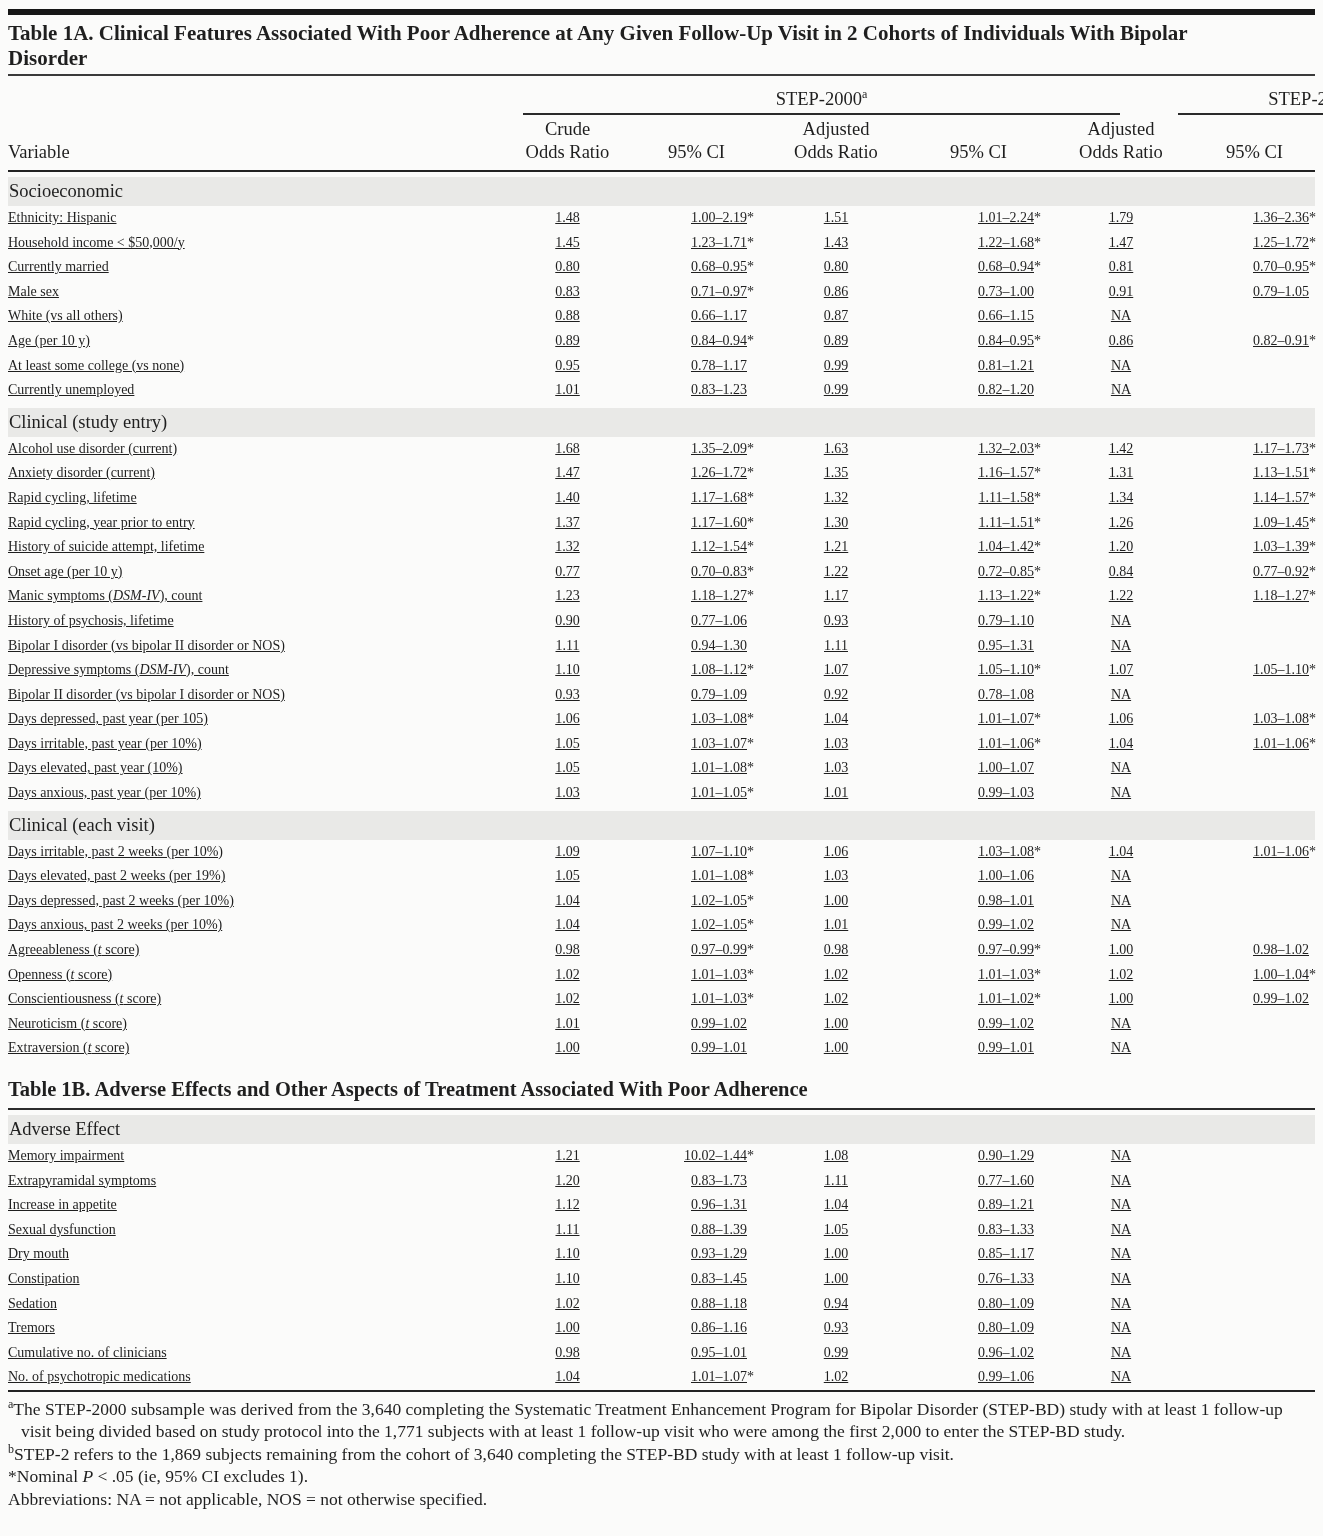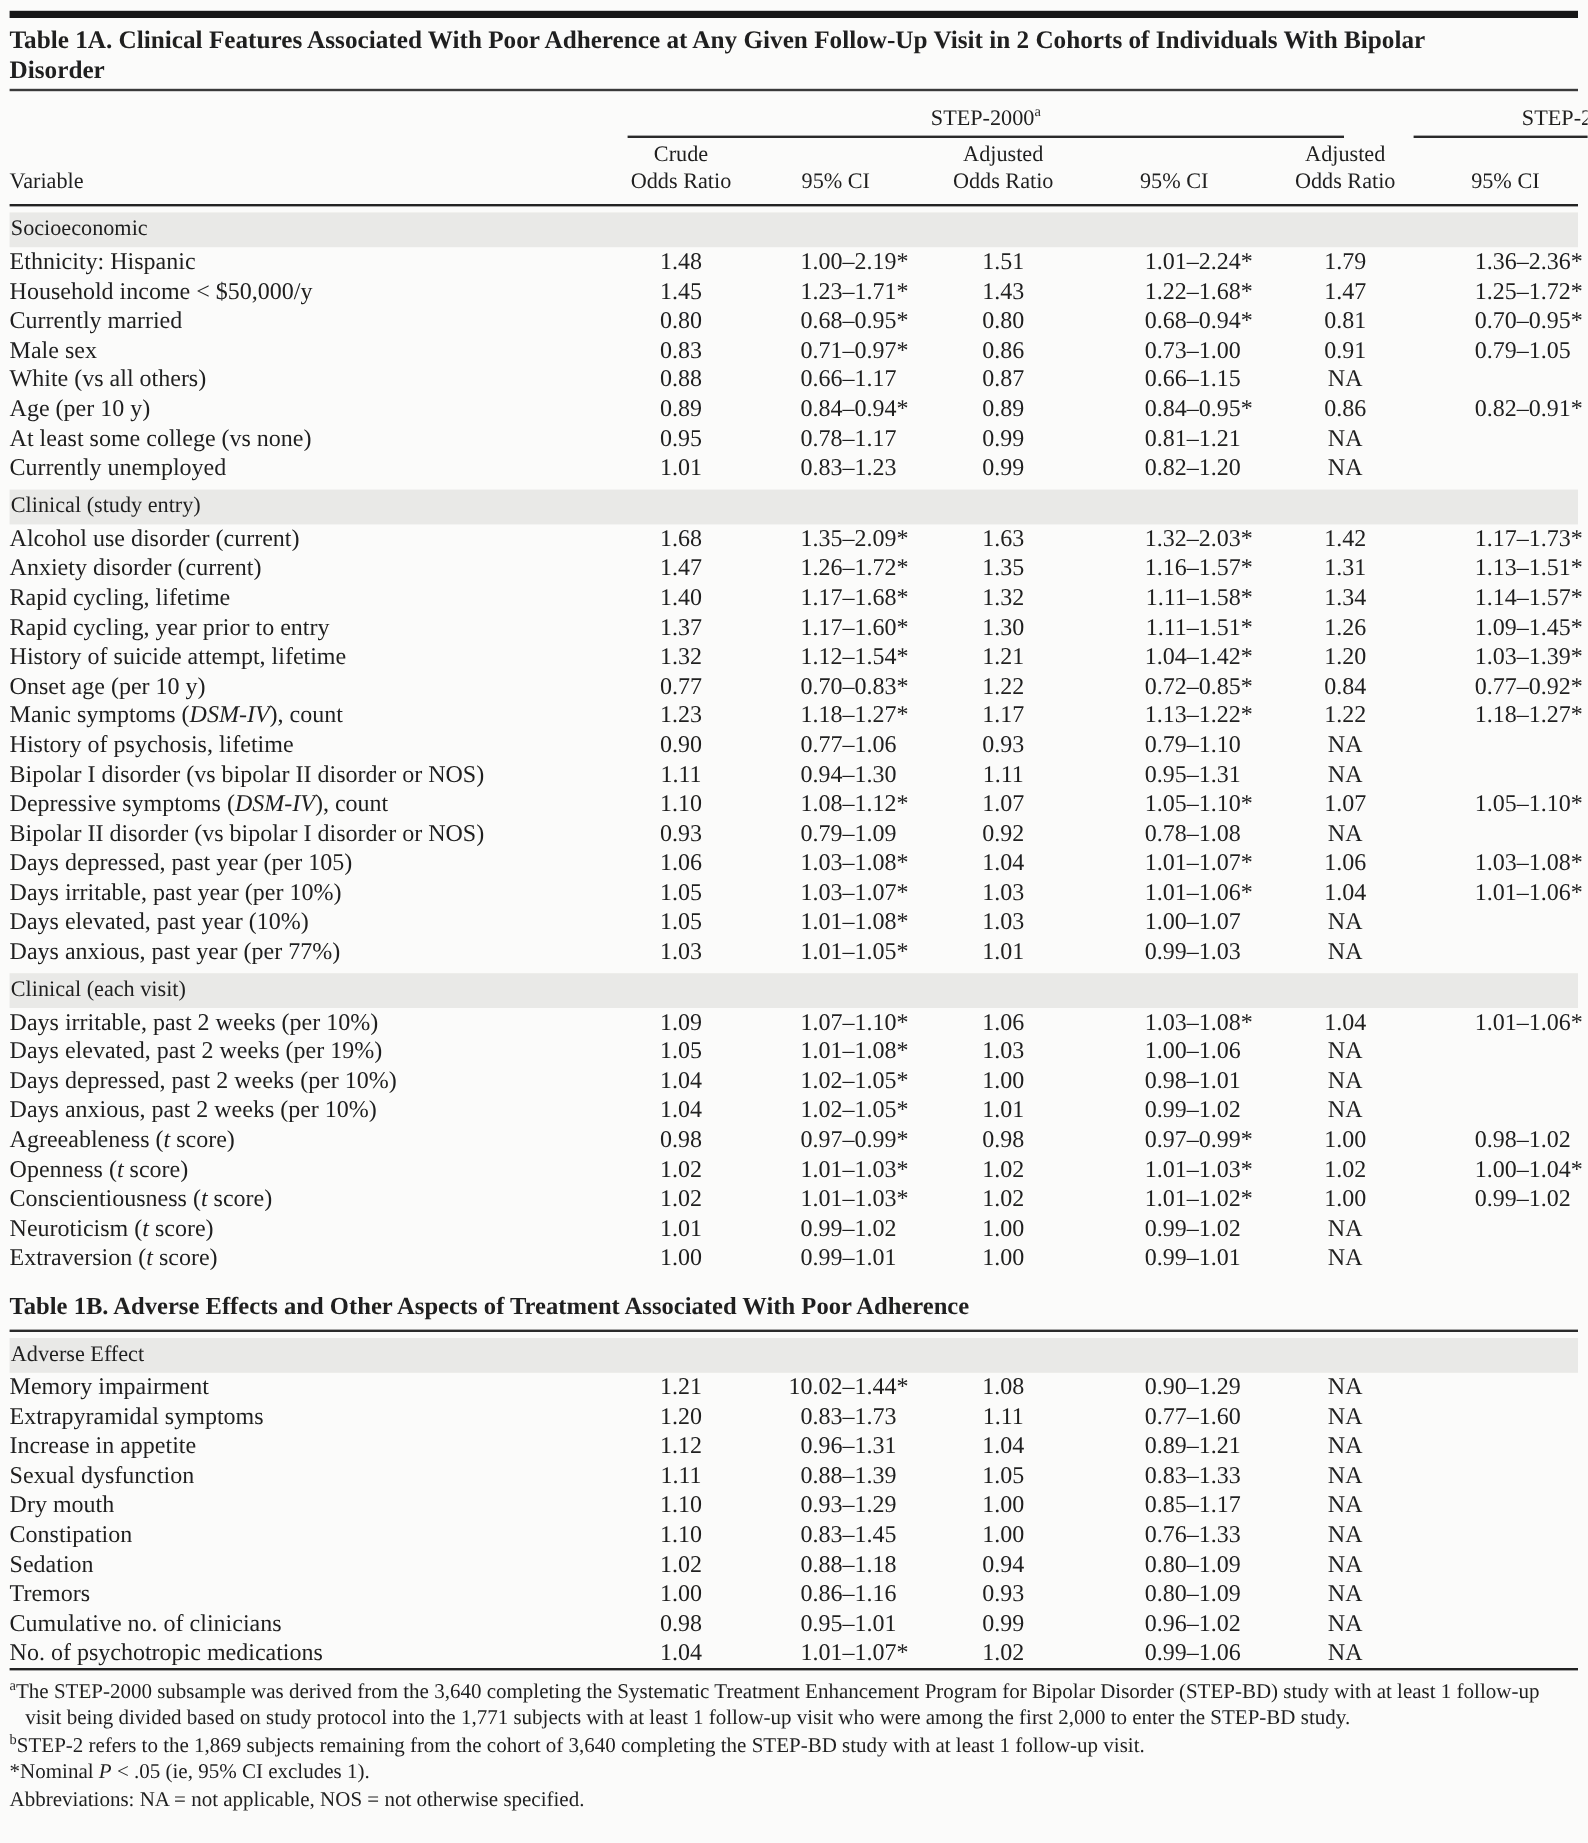--- a/index.html
+++ b/index.html
@@ -19,21 +19,21 @@
   .gcell{text-align:center;font-size:18.5px;line-height:22px;border-bottom:2px solid var(--rule);padding-bottom:3px;}
   .g1{grid-column:2/6;}
   .g2{grid-column:6/8;margin-left:40px;}
   sup{font-size:12px;line-height:0;}
   .hrow{display:grid;grid-template-columns:var(--cols);align-items:end;padding:3px 0 6px 0;}
   .hvar{font-size:18.5px;line-height:23px;align-self:end;}
   .hc{text-align:center;font-size:18.5px;line-height:23px;}
   .hc .l1{min-height:23px;}
   .rule-heavy{border-top:2px solid #232323;}
   .band{background:var(--band);height:29px;line-height:29px;font-size:18.5px;padding-left:1px;margin-top:5px;}
-  .row{display:grid;grid-template-columns:var(--cols);height:24.6px;line-height:24.6px;font-size:20px;}
+  .row{display:grid;grid-template-columns:var(--cols);height:24.6px;line-height:24.6px;font-size:14px;text-decoration:underline;}
   .c0{text-align:left;white-space:nowrap;}
   .or{text-align:center;}
   .ci{text-align:right;white-space:nowrap;}
   .ci1{padding-right:16px;}
   .ci2{padding-right:14px;}
   .ci3{padding-right:6px;}
   .ast{display:inline-block;width:0;overflow:visible;white-space:pre;}
   .title2{font-weight:bold;font-size:20.5px;line-height:24px;margin:16px 0 7px 0;}
   .rule-1b{border-top:2px solid #2b2b2b;}
   .fnblock{margin-top:6px;}
@@ -280,21 +280,21 @@
       <div class="row">
         <div class="c0">Days elevated, past year (10%)</div>
         <div class="or">1.05</div>
         <div class="ci ci1">1.01–1.08<span class="ast">*</span></div>
         <div class="or">1.03</div>
         <div class="ci ci2">1.00–1.07</div>
         <div class="or">NA</div>
         <div class="ci ci3"></div>
       </div>
       <div class="row">
-        <div class="c0">Days anxious, past year (per 77%)</div>
+        <div class="c0">Days anxious, past year (per 10%)</div>
         <div class="or">1.03</div>
         <div class="ci ci1">1.01–1.05<span class="ast">*</span></div>
         <div class="or">1.01</div>
         <div class="ci ci2">0.99–1.03</div>
         <div class="or">NA</div>
         <div class="ci ci3"></div>
       </div>
       <div class="band">Clinical (each visit)</div>
       <div class="row">
         <div class="c0">Days irritable, past 2 weeks (per 10%)</div>

